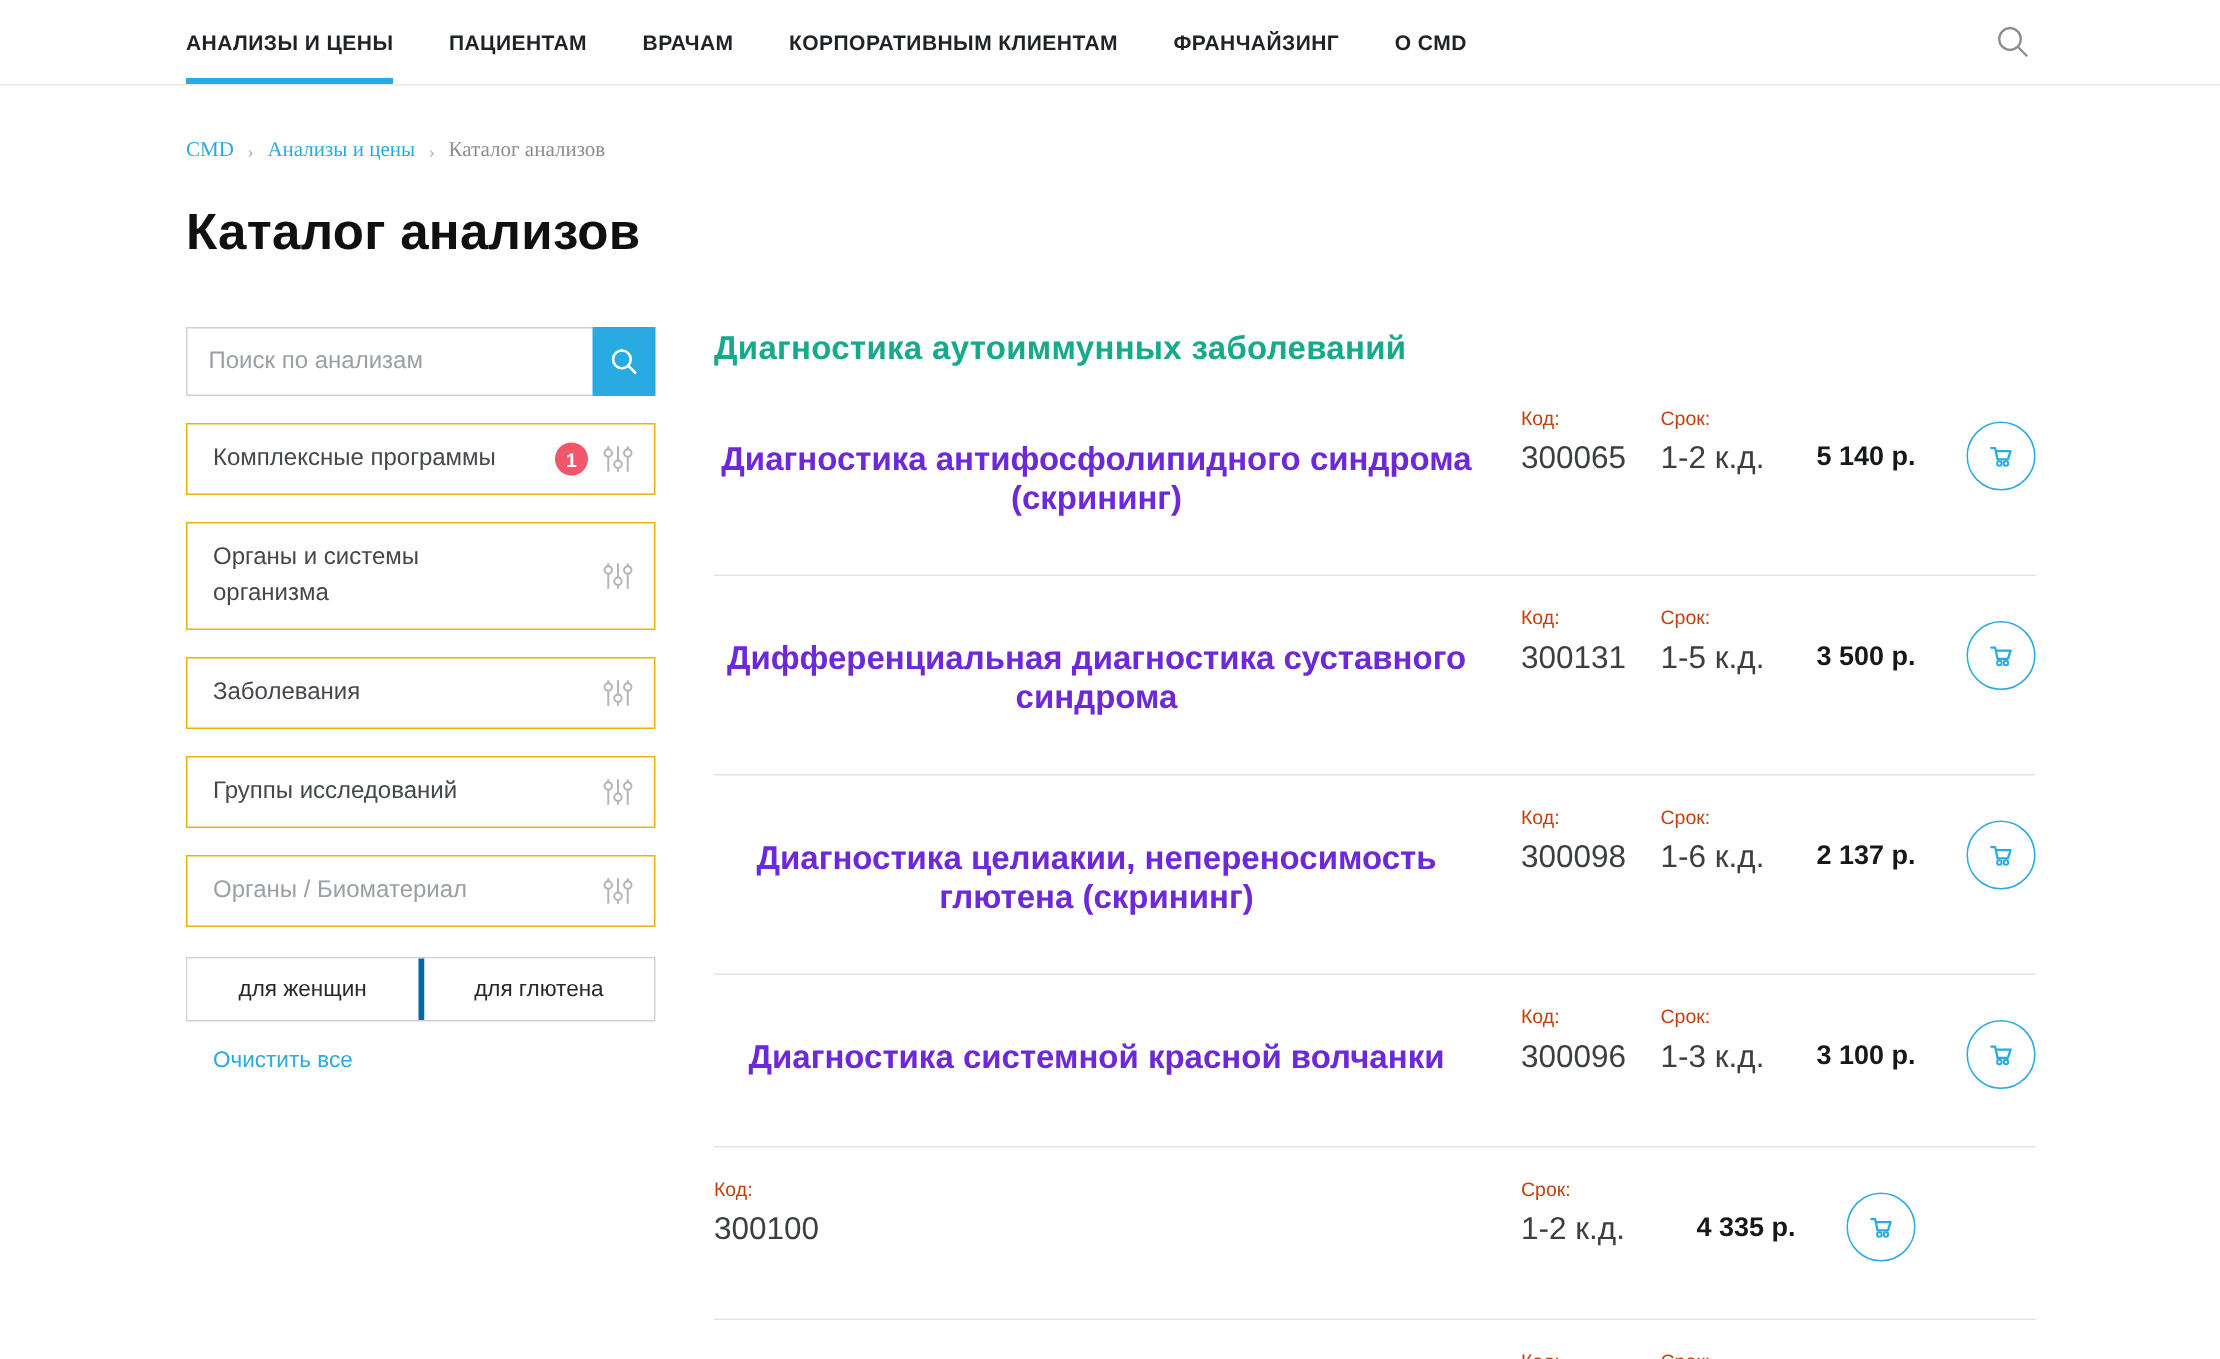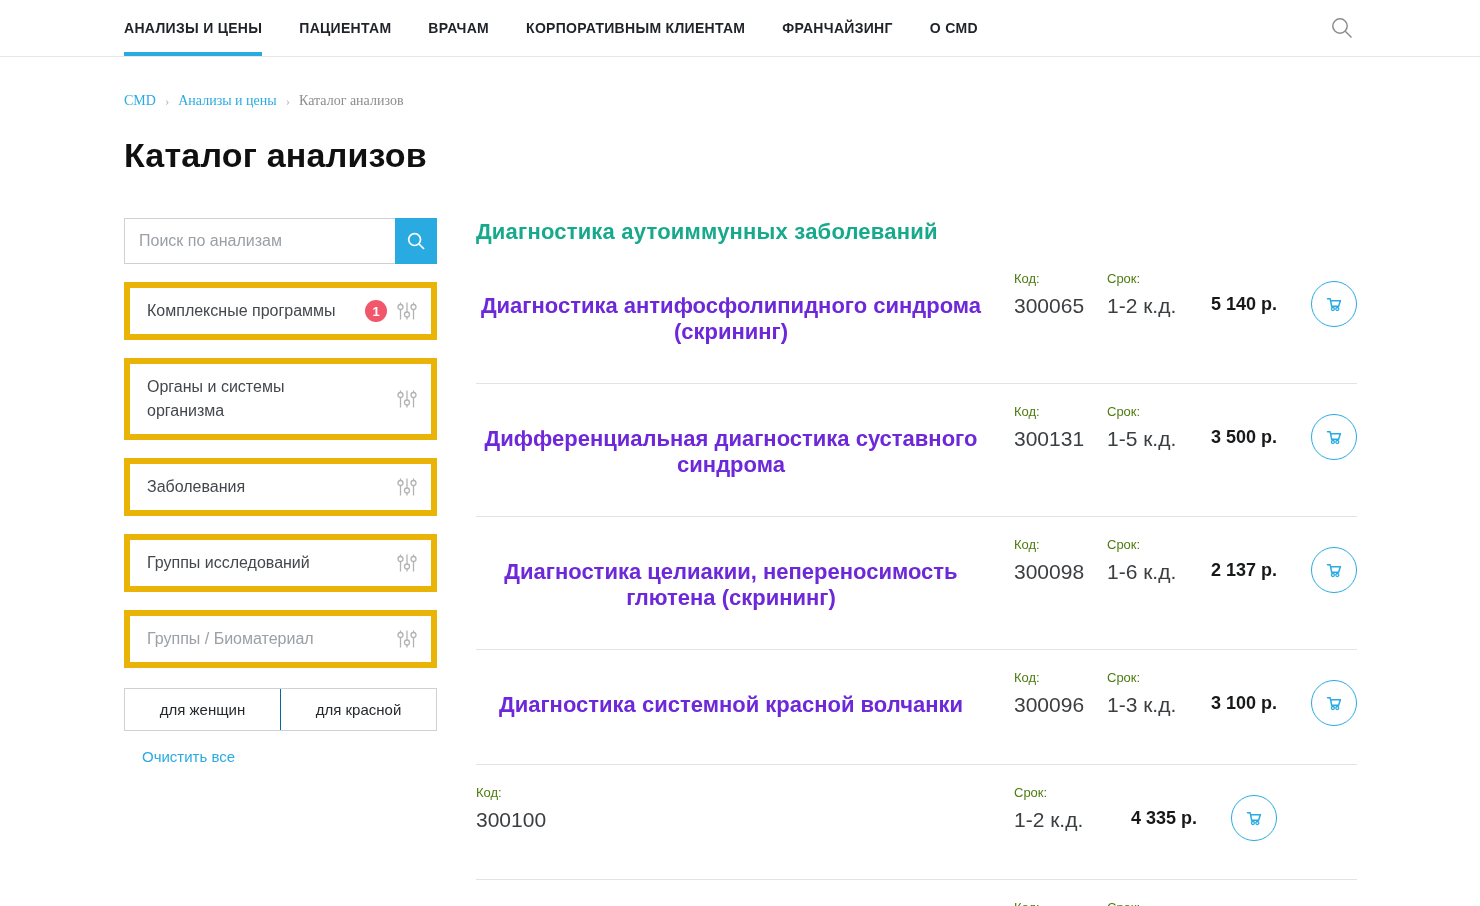--- a/index.html
+++ b/index.html
@@ -49,56 +49,56 @@
     flex: 1; border: 1px solid #cfd2d5; border-right: none; padding: 12px 14px;
     font-size: 16px; color: #7f1d1d; outline: none; min-width: 0;
     font-family: inherit;
   }
   .search-row input::placeholder { color: #9aa0a5; }
   .search-btn {
     width: 42px; border: none; background: var(--accent); cursor: pointer;
     display: flex; align-items: center; justify-content: center;
   }
   .filter-box {
-    margin-top: 18px; border: 6px solid #eab308; background: #fff;
+    margin-top: 18px; border: 1px solid #eab308; background: #fff;
     padding: 11px 13px 11px 17px; min-height: 44px;
     display: flex; align-items: center; justify-content: space-between;
     cursor: pointer; width: 100%; text-align: left; font-family: inherit;
   }
   .filter-label { font-size: 16px; color: #44484c; line-height: 24px; max-width: 218px; }
   .filter-box.muted .filter-label { color: #9aa0a5; }
   .filter-right { display: flex; align-items: center; gap: 9px; flex-shrink: 0; }
   .badge {
     width: 22px; height: 22px; border-radius: 50%; background: var(--badge);
     color: #fff; font-size: 13px; font-weight: 700;
     display: flex; align-items: center; justify-content: center;
   }
   .gender-row { display: flex; margin-top: 20px; border: 1px solid #cfd2d5; }
   .gender-btn {
     flex: 1; padding: 12px 4px; text-align: center; background: #fff; border: none;
     font-size: 15px; color: #26292c; cursor: pointer; font-family: inherit;
   }
-  .gender-btn:first-child { border-right: 1px solid #0369a1; }
+  .gender-btn:first-child { border-right: 4px solid #0369a1; }
   .clear-all {
     display: inline-block; margin: 17px 0 0 18px; font-size: 15px;
     color: var(--accent); text-decoration: none;
   }
 
   
   .catalog { flex: 1; margin-left: 39px; }
   .section-title { font-size: 22px; font-weight: 700; color: #17a98c; margin-top: 1px; letter-spacing: .2px; }
   .test-list { margin-top: 6px; }
   .test-row {
     display: grid;
     grid-template-columns: 538px 93px 90px 1fr 80px;
     padding: 20px 0 38px;
     border-bottom: 1px solid #e3e3e3;
   }
   .test-row:last-child { border-bottom: none; }
-  .cell-label { font-size: 13px; color: #4d7c0f; line-height: 16px; margin-bottom: 9px; }
+  .cell-label { font-size: 13px; color: #c2410c; line-height: 16px; margin-bottom: 9px; }
   .cell-value { font-size: 21px; color: #3c3f42; line-height: 20px; }
   .title-cell { padding-top: 22px; padding-right: 28px; }
   .test-title { font-size: 22px; font-weight: 700; color: #6d28d9; line-height: 26px; cursor: pointer; text-align: center; }
   .price-cell { padding-top: 23px; text-align: right; }
   .test-price { font-size: 18px; font-weight: 700; color: #16181a; white-space: nowrap; }
   .cart-cell { display: flex; justify-content: flex-end; padding-top: 10px; }
   .cart-btn {
     width: 46px; height: 46px; border-radius: 50%;
     border: 1.5px solid var(--accent); background: #fff; cursor: pointer;
     display: flex; align-items: center; justify-content: center; flex-shrink: 0;
@@ -226,38 +226,38 @@
         <line x1="11" y1="2.5" x2="11" y2="19.5" stroke="#b3b3b3" stroke-width="1.3"></line>
         <line x1="17.5" y1="2.5" x2="17.5" y2="19.5" stroke="#b3b3b3" stroke-width="1.3"></line>
         <circle cx="4.5" cy="7" r="2.5" fill="#ffffff" stroke="#b3b3b3" stroke-width="1.3"></circle>
         <circle cx="11" cy="14.5" r="2.5" fill="#ffffff" stroke="#b3b3b3" stroke-width="1.3"></circle>
         <circle cx="17.5" cy="7" r="2.5" fill="#ffffff" stroke="#b3b3b3" stroke-width="1.3"></circle>
       </svg>
     </span>
   </button>
 
   <button class="filter-box muted">
-    <span class="filter-label">Группы / Биоматериал</span>
+    <span class="filter-label">Органы / Биоматериал</span>
     <span class="filter-right">
 
       <svg width="22" height="22" viewBox="0 0 22 22" fill="none">
         <line x1="4.5" y1="2.5" x2="4.5" y2="19.5" stroke="#b3b3b3" stroke-width="1.3"></line>
         <line x1="11" y1="2.5" x2="11" y2="19.5" stroke="#b3b3b3" stroke-width="1.3"></line>
         <line x1="17.5" y1="2.5" x2="17.5" y2="19.5" stroke="#b3b3b3" stroke-width="1.3"></line>
         <circle cx="4.5" cy="7" r="2.5" fill="#ffffff" stroke="#b3b3b3" stroke-width="1.3"></circle>
         <circle cx="11" cy="14.5" r="2.5" fill="#ffffff" stroke="#b3b3b3" stroke-width="1.3"></circle>
         <circle cx="17.5" cy="7" r="2.5" fill="#ffffff" stroke="#b3b3b3" stroke-width="1.3"></circle>
       </svg>
     </span>
   </button>
 </div>
 
       <div class="gender-row">
         <button class="gender-btn">для женщин</button>
-        <button class="gender-btn">для красной</button>
+        <button class="gender-btn">для глютена</button>
       </div>
 
       <a href="#" class="clear-all">Очистить все</a>
     </aside>
 
     <main class="catalog">
       <h2 class="section-title">Диагностика аутоиммунных заболеваний</h2>
       <div class="test-list" id="test-list">
   <div class="test-row">
     <div class="title-cell">

